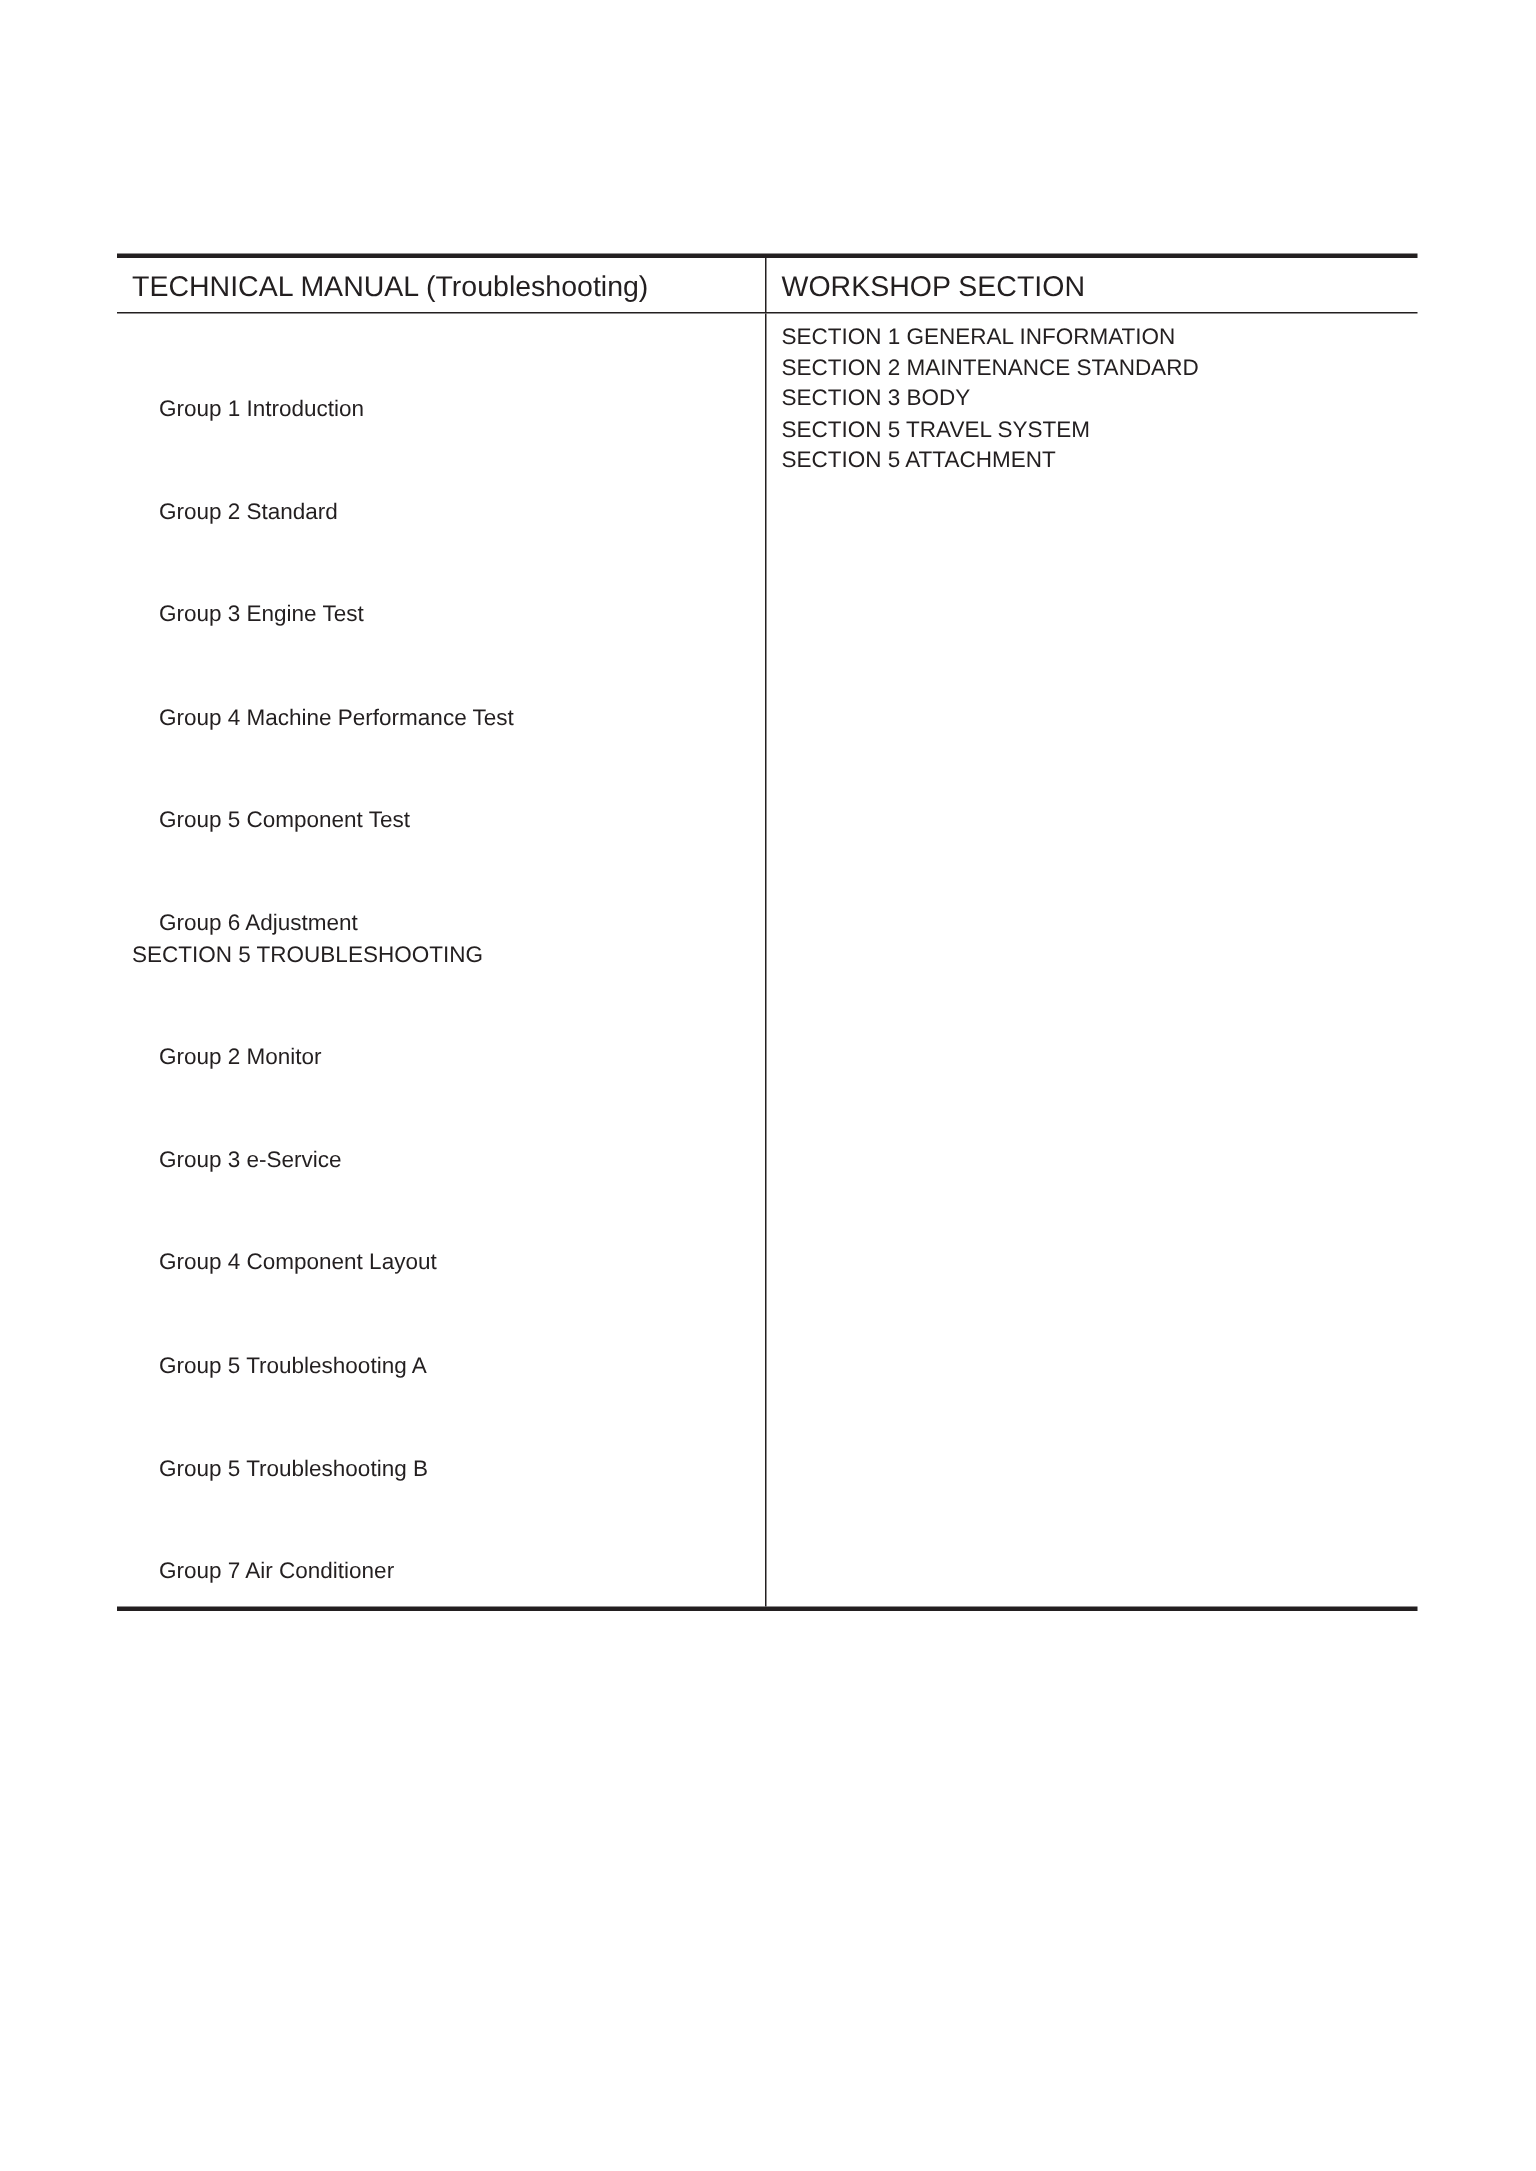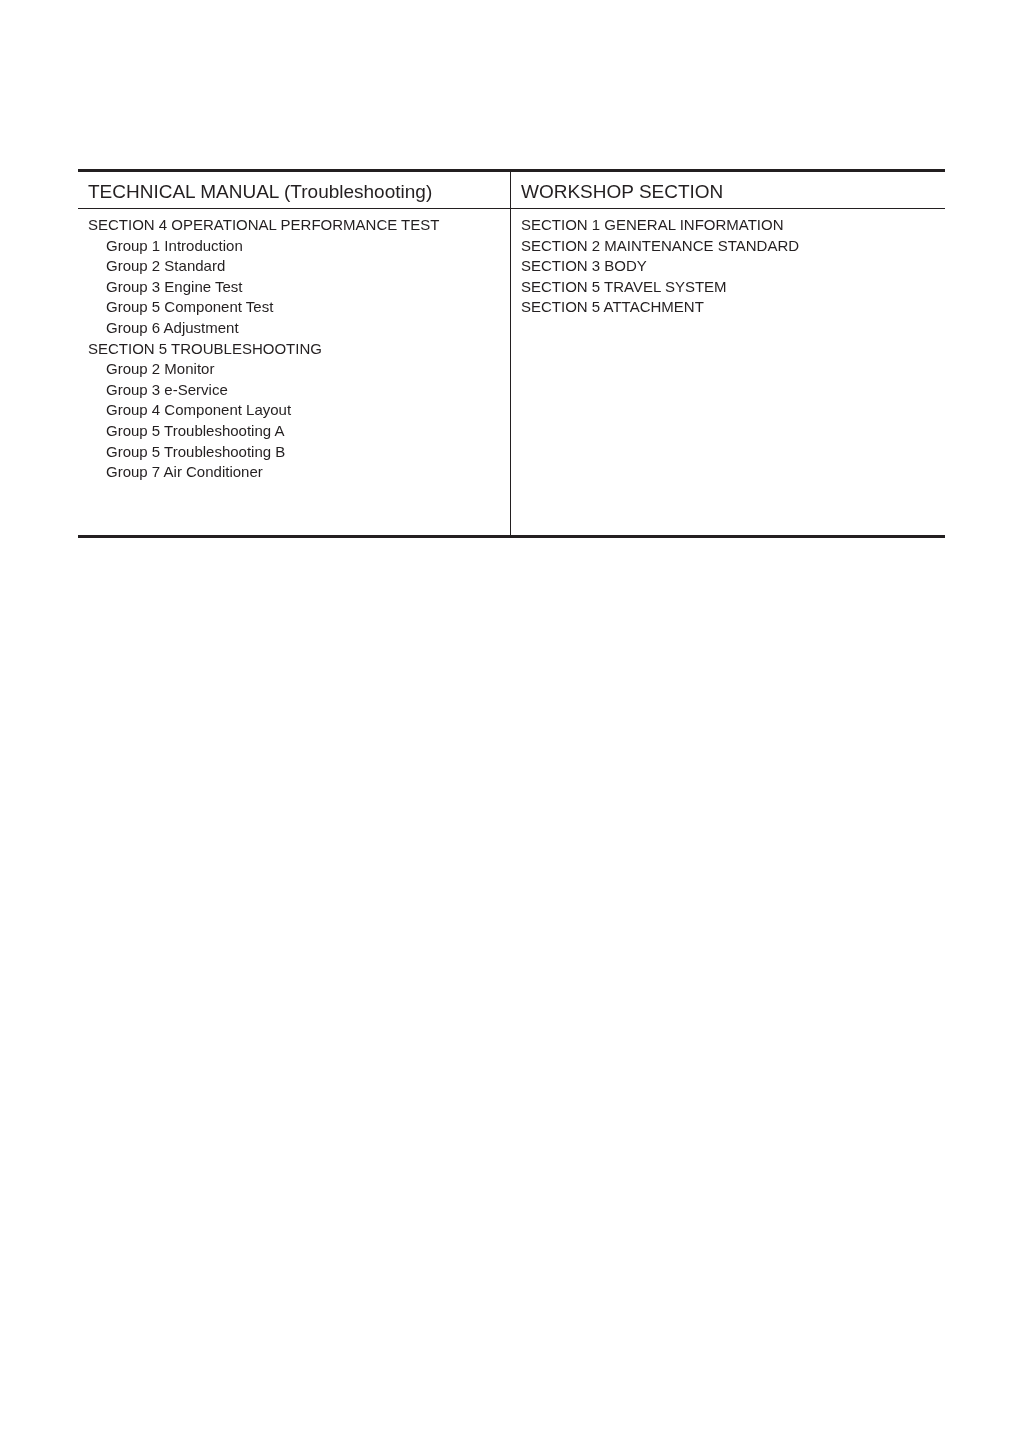--- a/index.html
+++ b/index.html
@@ -9,36 +9,36 @@
                  border-top: 3px solid #231f20; border-bottom: 3px solid #231f20; }
     .row { display: flex; }
     .col { box-sizing: border-box; }
     .col.left { width: 433px; border-right: 1.5px solid #231f20; }
     .col.right { flex: 1; }
     .head-row { height: 36px; border-bottom: 1.5px solid #231f20; }
     .head-row .col { padding: 10px 0 0 10px; font-size: 19px; line-height: 20px; }
     .body-row .col { padding: 6px 0 12px 10px; font-size: 15px; line-height: 20.6px; }
     .body-row .col.left { min-height: 326px; }
     .line { white-space: nowrap; }
-    .line.group { padding-left: 18px; }
+    .line.group { padding-left: 18px; margin-top: 48px; }
   </style>
 </head>
 <body>
 
 <div class="toc-table">
   <div class="row head-row">
     <div class="col left">TECHNICAL MANUAL (Troubleshooting)</div>
     <div class="col right">WORKSHOP SECTION</div>
   </div>
   <div class="row body-row">
     <div class="col left">
-      <div class="line">SECTION 4 OPERATIONAL PERFORMANCE TEST</div>
       <div class="line group">Group 1 Introduction</div>
       <div class="line group">Group 2 Standard</div>
       <div class="line group">Group 3 Engine Test</div>
+      <div class="line group">Group 4 Machine Performance Test</div>
       <div class="line group">Group 5 Component Test</div>
       <div class="line group">Group 6 Adjustment</div>
       <div class="line">SECTION 5 TROUBLESHOOTING</div>
       <div class="line group">Group 2 Monitor</div>
       <div class="line group">Group 3 e-Service</div>
       <div class="line group">Group 4 Component Layout</div>
       <div class="line group">Group 5 Troubleshooting A</div>
       <div class="line group">Group 5 Troubleshooting B</div>
       <div class="line group">Group 7 Air Conditioner</div>
     </div>

